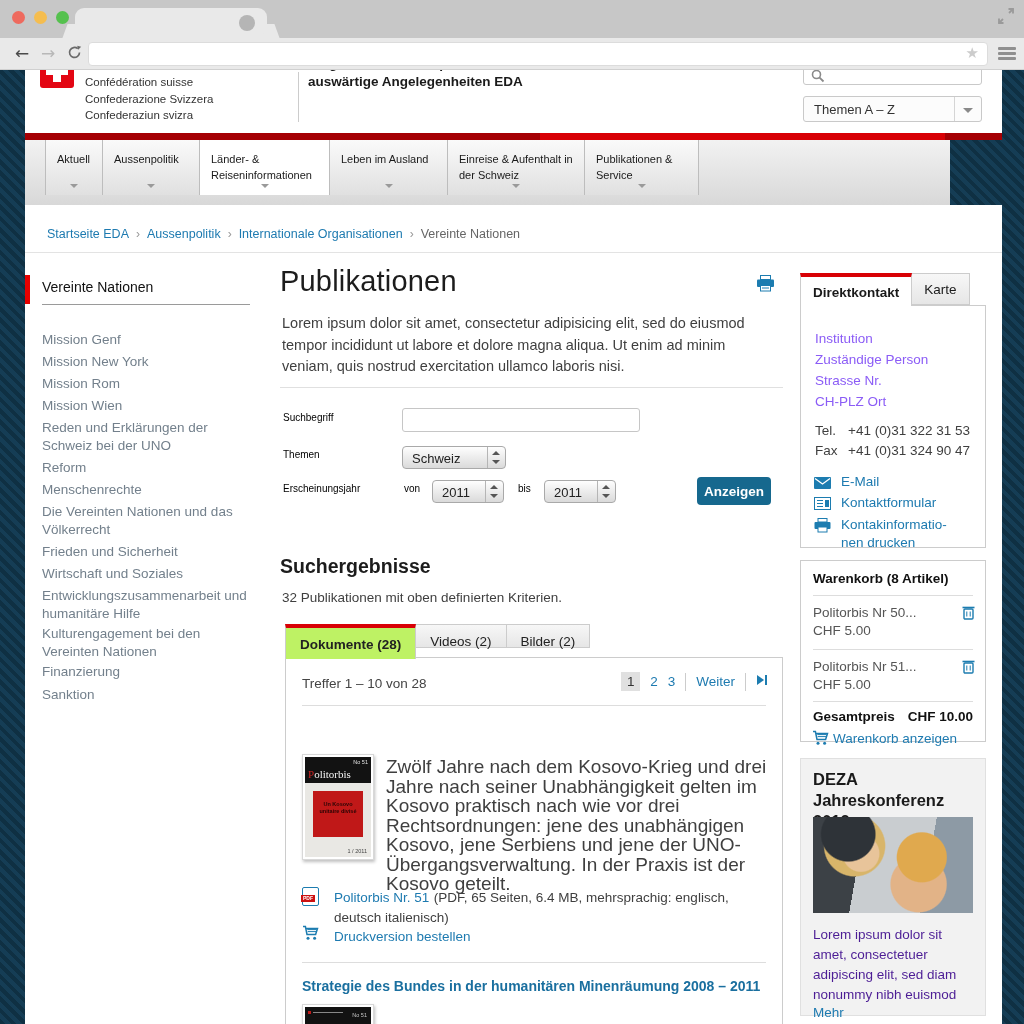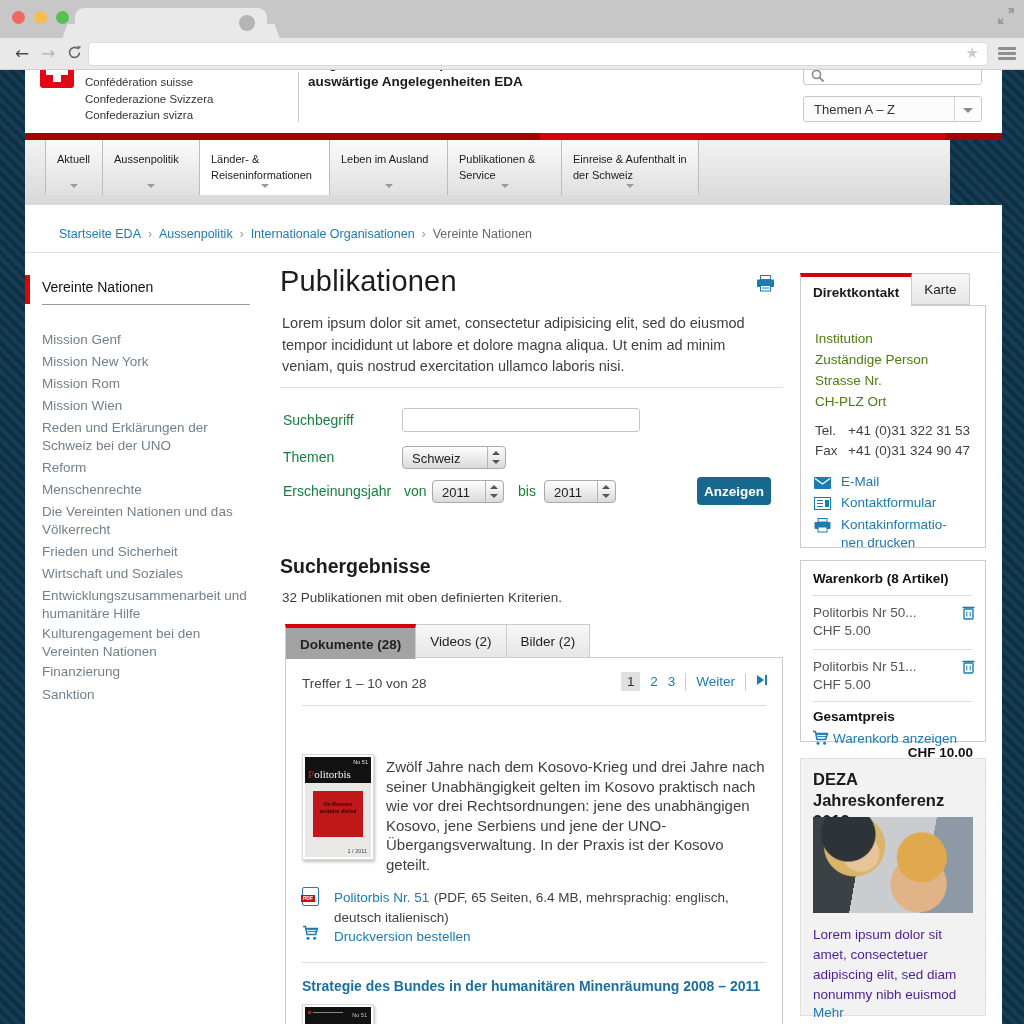--- a/index.html
+++ b/index.html
@@ -55,56 +55,56 @@
     background:linear-gradient(#f2f2f2,#d8d8d8);}
   .ntabs{position:absolute;left:20px;top:0;height:65px;}
   .ntab{position:relative;float:left;height:55px;box-sizing:border-box;border-right:1px solid #bdbdbd;
     background:linear-gradient(#fafafa,#e0e0e0);padding:11px 11px 3px 11px;font-size:11px;line-height:16px;color:#1a1a1a;}
   .ntab.first{border-left:1px solid #bdbdbd;}
   .ntab.active{background:#fff;}
   .ntab .tri{position:absolute;bottom:7px;left:50%;margin-left:-4px;width:0;height:0;
     border-left:4px solid transparent;border-right:4px solid transparent;border-top:4px solid #9a9a9a;}
   
   .content{position:absolute;left:25px;top:135px;width:977px;height:819px;background:#fff;overflow:hidden;}
-  .crumbs{position:absolute;left:34px;top:22px;font-size:12.5px;color:#666;}
+  .crumbs{position:absolute;left:22px;top:22px;font-size:12.5px;color:#666;}
   .crumbs a{color:#1d7ab0;text-decoration:none;}
   .crumbs .sep{color:#999;margin:0 7px;font-size:12px;}
   .topline{position:absolute;left:0;top:47px;width:977px;border-top:1px solid #e3e3e3;}
   
   .marker{position:absolute;left:-4px;top:70px;width:9px;height:29px;background:#e60000;}
   .snavtitle{position:absolute;left:17px;top:74px;font-size:14px;color:#111;}
   .snavline{position:absolute;left:17px;top:99px;width:208px;border-top:1px solid #9a9a9a;}
   .sitem{position:absolute;left:17px;width:215px;font-size:13.5px;line-height:18px;color:#73808c;}
   
   .main{position:absolute;left:255px;top:60px;width:503px;}
   .h1{position:absolute;left:0;top:0;font-size:29px;color:#1c1c1c;letter-spacing:.2px;}
   .printbtn{position:absolute;right:8px;top:10px;}
   .intro{position:absolute;left:2px;top:48px;width:494px;font-size:14.5px;line-height:21.5px;color:#3f3f3f;}
   .hr1{position:absolute;left:0;top:122px;width:503px;border-top:1px solid #e0e0e0;}
-  .flabel{position:absolute;font-size:14px;color:#15803d;}
+  .flabel{position:absolute;font-size:10px;color:#000000;}
   .tinput{position:absolute;left:122px;top:143px;width:238px;height:24px;border:1px solid #c6c6c6;
     border-radius:3px;box-sizing:border-box;font-size:13px;padding:0 6px;color:#333;background:#fff;}
   .sel{position:absolute;height:23px;border:1px solid #a9a9a9;border-radius:4px;box-sizing:border-box;
     background:linear-gradient(#fefefe,#dadada);font-size:13px;color:#222;}
   .sel .val{position:absolute;left:9px;top:4px;}
   .sel .stp{position:absolute;right:0;top:0;bottom:0;width:17px;border-left:1px solid #b5b5b5;}
   .stp .up{position:absolute;left:4px;top:4px;width:0;height:0;border-left:4px solid transparent;
     border-right:4px solid transparent;border-bottom:4px solid #555;}
   .stp .dn{position:absolute;left:4px;bottom:4px;width:0;height:0;border-left:4px solid transparent;
     border-right:4px solid transparent;border-top:4px solid #555;}
   .gobtn{position:absolute;left:417px;top:212px;width:74px;height:28px;background:#16688e;border:none;
     border-radius:4px;color:#fff;font-weight:bold;font-size:13.5px;font-family:"Liberation Sans",sans-serif;}
   .h2{position:absolute;left:0;top:290px;font-size:19.5px;font-weight:bold;color:#1c1c1c;}
   .summary{position:absolute;left:2px;top:325px;font-size:13.5px;color:#3f3f3f;}
   .rtabs{position:absolute;left:5px;top:359px;height:34px;z-index:2;}
-  .rtab{position:relative;float:left;box-sizing:border-box;height:34px;padding:9px 14px 0 14px;
+  .rtab{position:relative;float:left;box-sizing:border-box;height:24px;padding:9px 14px 0 14px;
     font-size:13.5px;color:#222;background:linear-gradient(#f7f7f7,#e6e6e6);
     border:1px solid #ccc;border-left:none;}
   .rtab.first{border-left:1px solid #ccc;}
-  .rtab.active{background:#a3a3a3;border-top:4px solid #d80005;border-bottom:none;height:35px;font-weight:bold;}
+  .rtab.active{background:#bef264;border-top:4px solid #d80005;border-bottom:none;height:35px;font-weight:bold;}
   .panel{position:absolute;left:5px;top:392px;width:498px;height:400px;border:1px solid #ccc;
     box-sizing:border-box;background:#fff;}
   .counter{position:absolute;left:16px;top:18px;font-size:13.5px;color:#444;}
   .pgn{position:absolute;right:14px;top:14px;font-size:13.5px;color:#1d7ab0;}
   .pgn span,.pgn a{display:inline-block;vertical-align:middle;}
   .pg1{background:#e0e0e0;color:#333;width:19px;height:19px;line-height:19px;text-align:center;}
   .pga{color:#1d7ab0;text-decoration:none;margin-left:10px;}
   .pgsep{width:1px;height:18px;background:#ccc;margin-left:10px;}
   .hrp{position:absolute;left:16px;right:16px;border-top:1px solid #ddd;}
   .rtitle{position:absolute;left:16px;font-size:14px;font-weight:bold;color:#1a6f9f;text-decoration:none;}
@@ -116,51 +116,51 @@
     font-size:11px;color:#f5f5f5;text-align:center;}
   .cover .brand::first-letter{color:#cc2222;}
   .cover .no{position:absolute;right:3px;top:2px;font-size:5.5px;color:#e0e0e0;}
   .cover .sq{position:absolute;left:8px;top:34px;width:50px;height:46px;background:#c01818;
     font-size:5.5px;font-weight:bold;color:#2a0505;text-align:center;padding-top:10px;box-sizing:border-box;line-height:7px;}
   .cover .issue{position:absolute;right:4px;bottom:3px;font-size:5.5px;color:#444;}
   .cover2{position:relative;width:66px;height:40px;background:#121212;}
   .cover2 .no{position:absolute;right:4px;top:5px;font-size:5.5px;color:#c5c5c5;}
   .cover2 .mrk{position:absolute;left:3px;top:4px;width:3px;height:3px;background:#c01818;}
   .cover2 .ln{position:absolute;left:8px;top:5px;width:30px;height:1px;background:#888;}
-  .rdesc{position:absolute;left:100px;width:384px;font-size:15px;line-height:19.5px;color:#3f3f3f;}
+  .rdesc{position:absolute;left:100px;width:384px;font-size:19px;line-height:19.5px;color:#3f3f3f;}
   .ricon{position:absolute;left:16px;}
   .rlink{font-size:13.5px;color:#1d7ab0;text-decoration:none;}
   .rmeta{font-size:13.5px;color:#3f3f3f;}
   .rtext{position:absolute;left:48px;width:436px;line-height:19px;}
   .pdfico{position:relative;width:15px;height:17px;background:#fff;border:1px solid #1c7cb0;border-radius:2px;}
   .pdfico .tag{position:absolute;left:-2px;bottom:3px;width:14px;height:7px;background:#cc1111;
     color:#fff;font-size:5px;font-weight:bold;text-align:center;line-height:7px;}
   
   .right{position:absolute;left:775px;top:60px;width:186px;}
   .ctabs{position:absolute;left:0;top:8px;height:32px;z-index:2;}
   .ctab{position:relative;float:left;box-sizing:border-box;height:32px;padding:8px 12px 0 12px;
     font-size:13.5px;color:#1a1a1a;background:linear-gradient(#f7f7f7,#e6e6e6);border:1px solid #ccc;border-left:none;}
   .ctab.first{border-left:1px solid #ccc;}
   .ctab.active{background:#fff;border-top:4px solid #d80005;border-bottom:none;height:33px;font-weight:bold;}
   .cbox{position:absolute;left:0;top:40px;width:186px;height:243px;border:1px solid #ccc;
     box-sizing:border-box;background:#fff;}
-  .addr{position:absolute;left:14px;top:22px;font-size:13.5px;line-height:21px;color:#4d7c0f;}
+  .addr{position:absolute;left:14px;top:22px;font-size:13.5px;line-height:21px;color:#8b5cf6;}
   .telrow{position:absolute;left:14px;font-size:13.5px;color:#3f3f3f;}
   .telrow .v{position:absolute;left:33px;white-space:nowrap;}
   .clink{position:absolute;left:40px;font-size:13.5px;color:#1d7ab0;text-decoration:none;line-height:18px;width:132px;}
   .cico{position:absolute;left:13px;}
   .wbox{position:absolute;left:0;top:295px;width:186px;height:182px;border:1px solid #ccc;
     box-sizing:border-box;background:#fff;}
   .wtitle{position:absolute;left:12px;top:10px;font-size:13.5px;font-weight:bold;color:#111;}
   .whr{position:absolute;left:12px;right:12px;border-top:1px solid #ddd;}
   .wname{position:absolute;left:12px;font-size:13.5px;color:#555;}
   .wprice{position:absolute;left:12px;font-size:13.5px;color:#555;}
   .wtrash{position:absolute;right:10px;}
   .wtot{position:absolute;left:12px;font-size:13.5px;font-weight:bold;color:#111;}
-  .wtotv{position:absolute;right:12px;font-size:13.5px;font-weight:bold;color:#111;margin-top:36px;}
+  .wtotv{position:absolute;right:12px;font-size:13.5px;font-weight:bold;color:#111;}
   .wlink{position:absolute;left:32px;font-size:13.5px;color:#1d7ab0;text-decoration:none;}
   .pbox{position:absolute;left:0;top:493px;width:186px;height:258px;background:#f2f2f2;border:1px solid #e0e0e0;box-sizing:border-box;}
   .ptitle{position:absolute;left:12px;top:10px;width:162px;font-size:16.5px;font-weight:bold;color:#1a1a1a;line-height:21px;}
   .photo{position:absolute;left:12px;top:58px;width:160px;height:96px;background:
     radial-gradient(circle at 22% 18%,#2e3338 0 18%,transparent 19%),
     radial-gradient(circle at 30% 38%,#e8c49a 0 14%,transparent 15%),
     radial-gradient(circle at 26% 30%,#d8b56a 0 22%,transparent 23%),
     radial-gradient(circle at 68% 42%,#e0a94e 0 20%,transparent 21%),
     radial-gradient(circle at 66% 70%,#e2b387 0 22%,transparent 23%),
     linear-gradient(100deg,#3c4146 0 30%,#c9cdd0 30% 70%,#8d9aa5 70%);}
@@ -212,25 +212,25 @@
         </div>
         <div class="ntab" style="width:97px">
           <span>Aussenpolitik</span><span class="tri"></span>
         </div>
         <div class="ntab active" style="width:130px">
           <span>Länder- &amp; Reiseninformationen</span><span class="tri"></span>
         </div>
         <div class="ntab" style="width:118px">
           <span>Leben im Ausland</span><span class="tri"></span>
         </div>
+        <div class="ntab" style="width:137px">
+          <span>Einreise &amp; Aufenthalt in der Schweiz</span><span class="tri"></span>
+        </div>
         <div class="ntab" style="width:114px">
           <span>Publikationen &amp; Service</span><span class="tri"></span>
-        </div>
-        <div class="ntab" style="width:137px">
-          <span>Einreise &amp; Aufenthalt in der Schweiz</span><span class="tri"></span>
         </div>
       </div>
     </div>
 
     <div class="content">
       <div class="crumbs">
         <a href="#">Startseite EDA</a><span class="sep">›</span><a href="#">Aussenpolitik</a><span class="sep">›</span><a href="#">Internationale Organisationen</a><span class="sep">›</span><span>Vereinte Nationen</span>
       </div>
       <div class="topline"></div>
 

